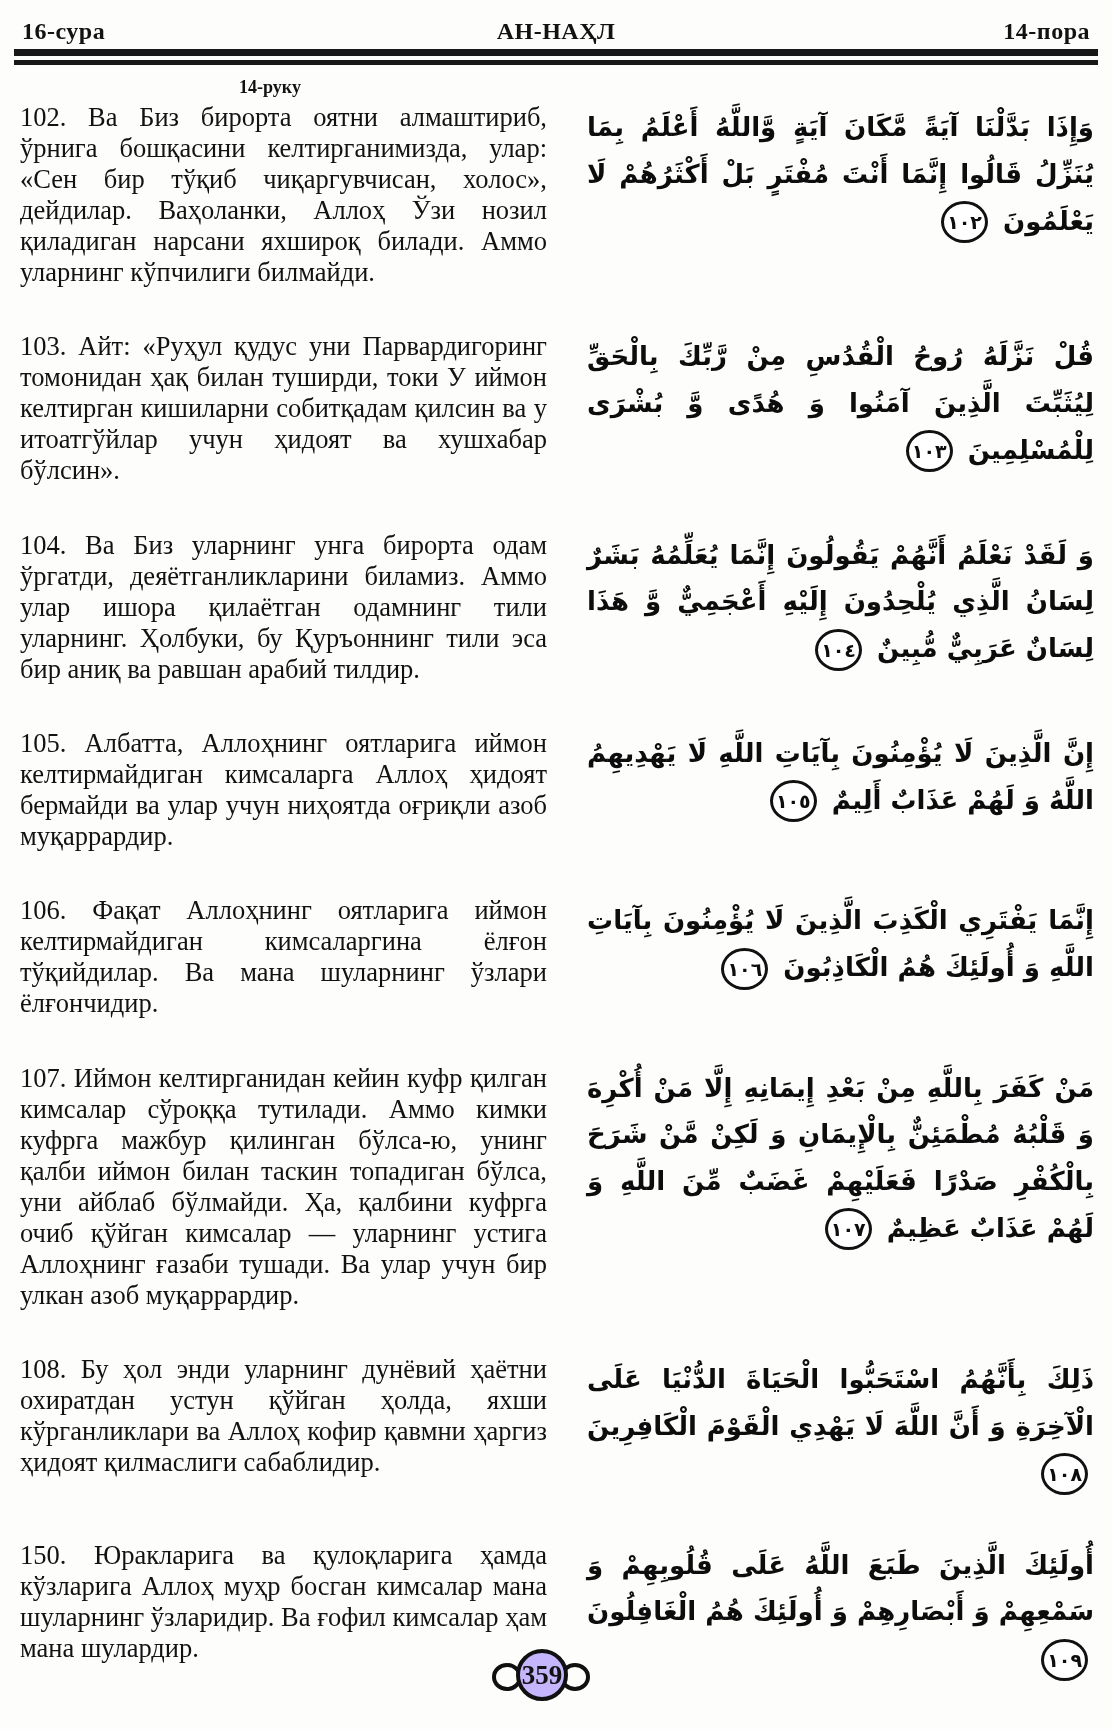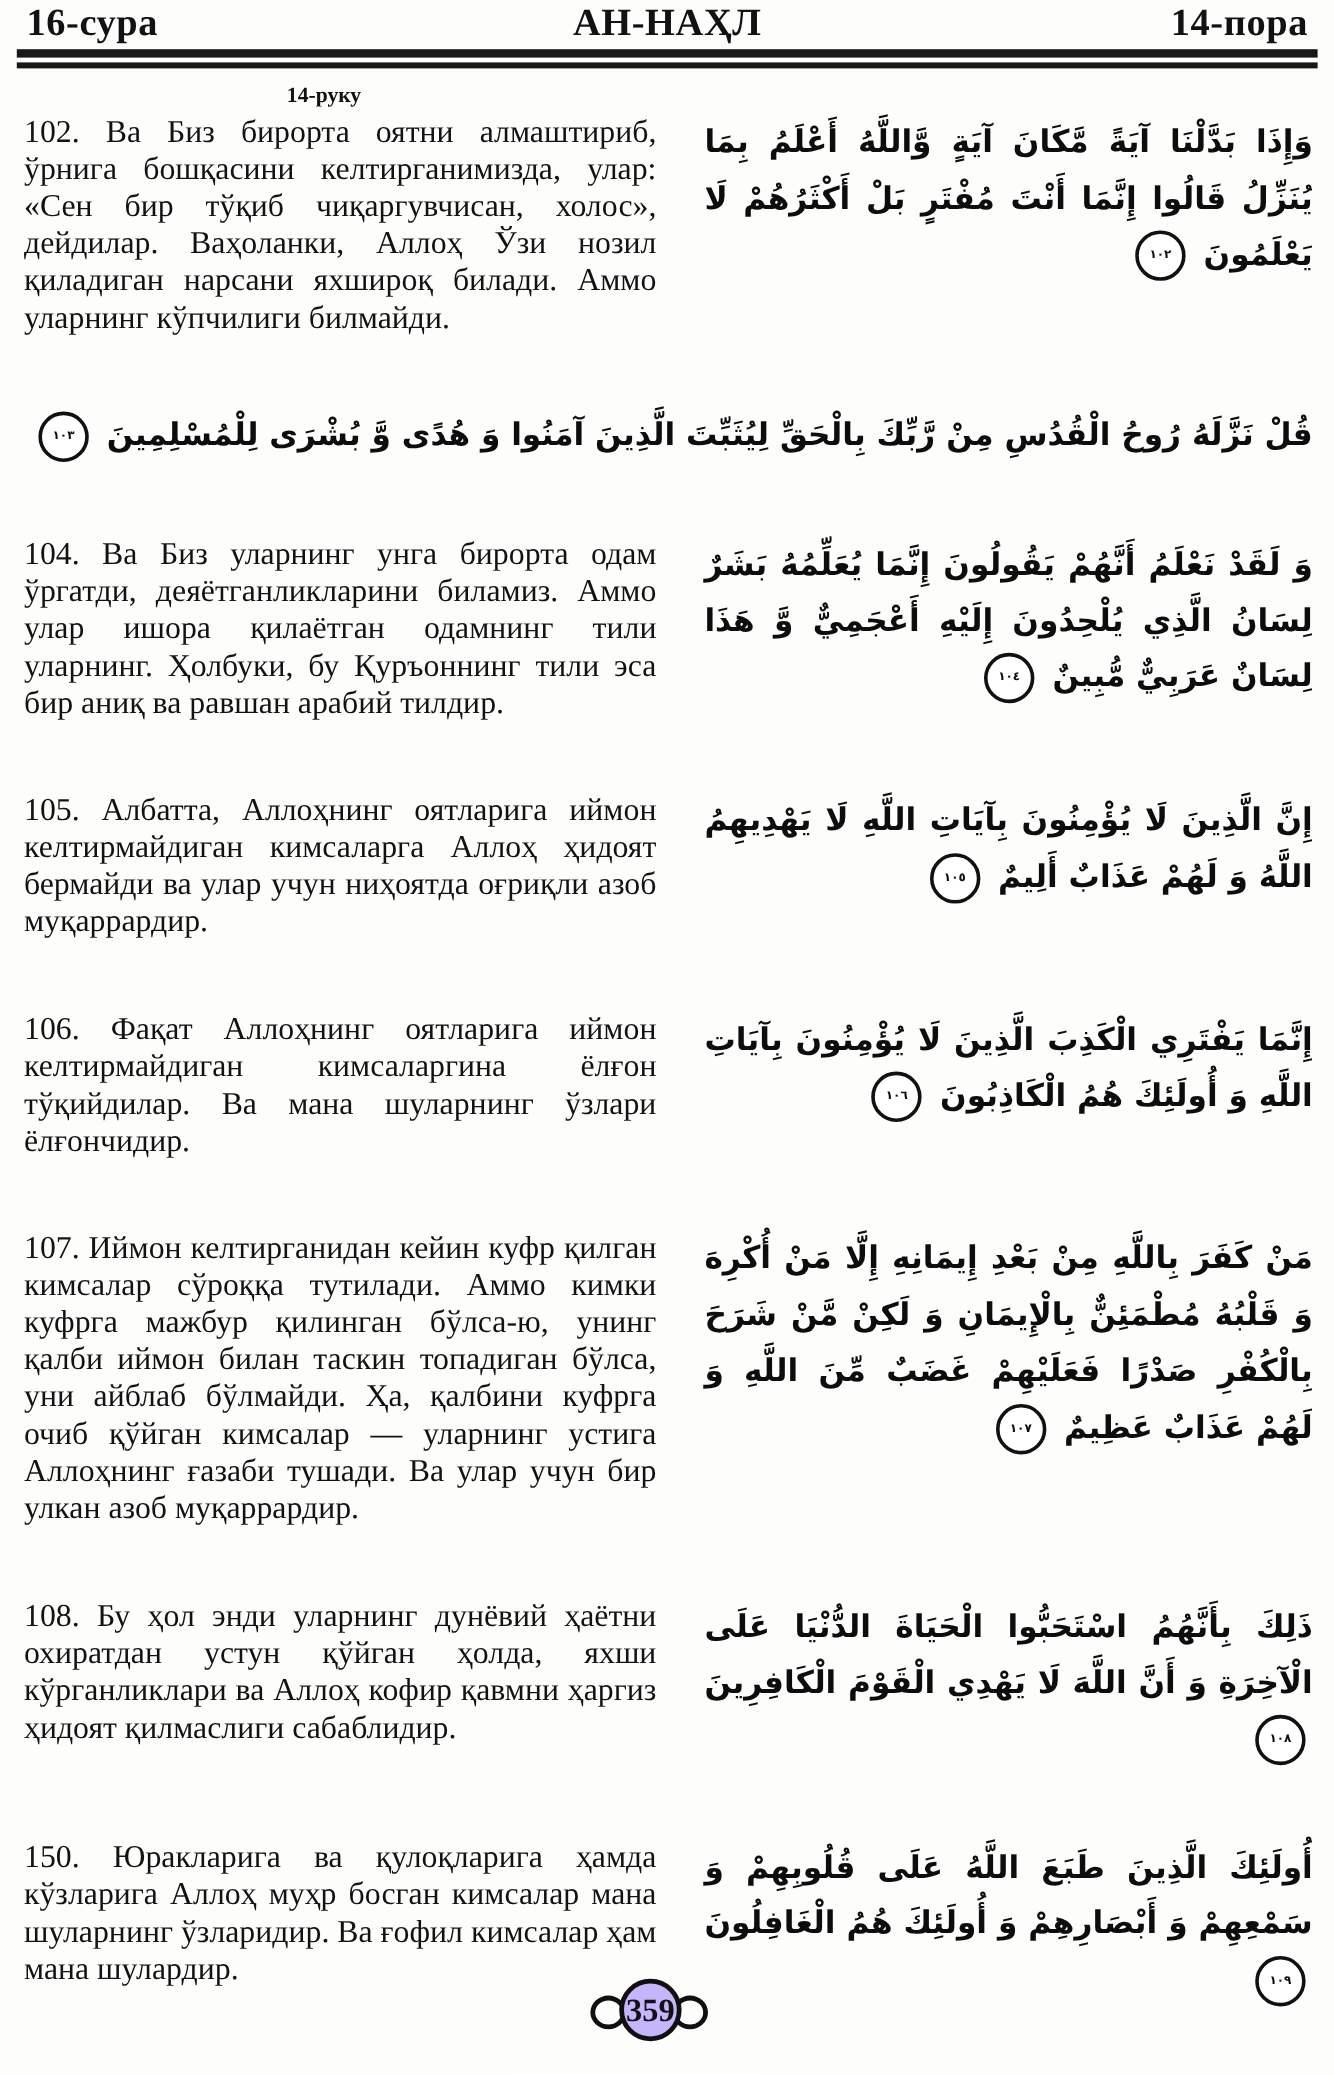--- a/index.html
+++ b/index.html
@@ -4,22 +4,22 @@
 <style>
   html,body { margin:0; padding:0; background:#ffffff; }
   .page {
     position:relative; width:1112px; height:1729px; margin:0 auto;
     background:#fdfdfc; color:#121212; overflow:hidden;
     font-family:"Liberation Serif", serif;
   }
   
   .hdr {
     display:flex; justify-content:space-between; align-items:baseline;
-    padding:0 22px 2px 22px;
-    font-weight:bold; font-size:32px; letter-spacing:0.5px;
+    padding:18px 22px 2px 22px;
+    font-weight:bold; font-size:24px; letter-spacing:0.5px;
   }
   .hdr .c { position:absolute; left:0; right:0; text-align:center; pointer-events:none; }
   .rule {
     margin:2px 14px 0 14px; height:4px;
     border-top:7px solid #181818; border-bottom:5px solid #181818;
   }
   .ruku {
     width:540px; text-align:center; font-weight:bold; font-size:18px;
     margin:12px 0 4px 0;
   }
@@ -40,21 +40,21 @@
     flex:1; margin:2px 0 0 0;
     direction:rtl; unicode-bidi:isolate;
     font-family:"DejaVu Sans", sans-serif; font-weight:bold;
     font-size:26px; line-height:1.8; color:#0d0d0d;
     text-align:justify; text-justify:inter-word;
   }
   .marker {
     display:inline-block; box-sizing:border-box;
     min-width:42px; height:42px; padding:0 3px;
     border:3px solid #111; border-radius:50%;
-    font-size:10px; line-height:36px; text-align:center;
+    font-size:19px; line-height:36px; text-align:center;
     font-weight:bold; vertical-align:middle; margin:0 6px;
     background:#fff;
   }
   
   .orn { position:absolute; left:492px; top:1648px; width:98px; height:54px; }
   .orn::before, .orn::after {
     content:""; position:absolute; top:15px; width:22px; height:20px;
     border:4px solid #101010; border-radius:50%; background:#fdfdfc;
   }
   .orn::before { left:0; }
@@ -80,20 +80,21 @@
   <div class="rule"></div>
 
   <div class="ruku">14-руку</div>
 
   <div class="rows">
       <div class="vrow">
         <p class="uz"><span>102. Ва Биз бирорта оятни алмаштириб, ўрнига бошқасини келтирганимизда, улар: «Сен бир тўқиб чиқаргувчисан, холос», дейдилар. Ваҳоланки, Аллоҳ Ўзи нозил қиладиган нарсани яхшироқ билади. Аммо уларнинг кўпчилиги билмайди.</span></p>
         <p class="ar"><span>وَإِذَا بَدَّلْنَا آيَةً مَّكَانَ آيَةٍ وَّاللَّهُ أَعْلَمُ بِمَا يُنَزِّلُ قَالُوا إِنَّمَا أَنْتَ مُفْتَرٍ بَلْ أَكْثَرُهُمْ لَا يَعْلَمُونَ </span><span class="marker">١٠٢</span></p>
       </div>
       <div class="vrow">
+        <p class="uz"><span>103. Айт: «Руҳул қудус уни Парвардигоринг томонидан ҳақ билан туширди, токи У иймон келтирган кишиларни собитқадам қилсин ва у итоатгўйлар учун ҳидоят ва хушхабар бўлсин».</span></p>
         <p class="ar"><span>قُلْ نَزَّلَهُ رُوحُ الْقُدُسِ مِنْ رَّبِّكَ بِالْحَقِّ لِيُثَبِّتَ الَّذِينَ آمَنُوا وَ هُدًى وَّ بُشْرَى لِلْمُسْلِمِينَ </span><span class="marker">١٠٣</span></p>
       </div>
       <div class="vrow">
         <p class="uz"><span>104. Ва Биз уларнинг унга бирорта одам ўргатди, деяётганликларини биламиз. </span><span class="it">Аммо</span><span> улар ишора қилаётган одамнинг тили уларнинг. Ҳолбуки, бу </span><span class="it">Қуръоннинг тили</span><span> эса бир аниқ ва равшан арабий тилдир.</span></p>
         <p class="ar"><span>وَ لَقَدْ نَعْلَمُ أَنَّهُمْ يَقُولُونَ إِنَّمَا يُعَلِّمُهُ بَشَرٌ لِسَانُ الَّذِي يُلْحِدُونَ إِلَيْهِ أَعْجَمِيٌّ وَّ هَذَا لِسَانٌ عَرَبِيٌّ مُّبِينٌ </span><span class="marker">١٠٤</span></p>
       </div>
       <div class="vrow">
         <p class="uz"><span>105. Албатта, Аллоҳнинг оятларига иймон келтирмайдиган кимсаларга Аллоҳ ҳидоят бермайди ва улар учун ниҳоятда оғриқли азоб </span><span class="it">муқаррар</span><span>дир.</span></p>
         <p class="ar"><span>إِنَّ الَّذِينَ لَا يُؤْمِنُونَ بِآيَاتِ اللَّهِ لَا يَهْدِيهِمُ اللَّهُ وَ لَهُمْ عَذَابٌ أَلِيمٌ </span><span class="marker">١٠٥</span></p>
       </div>

